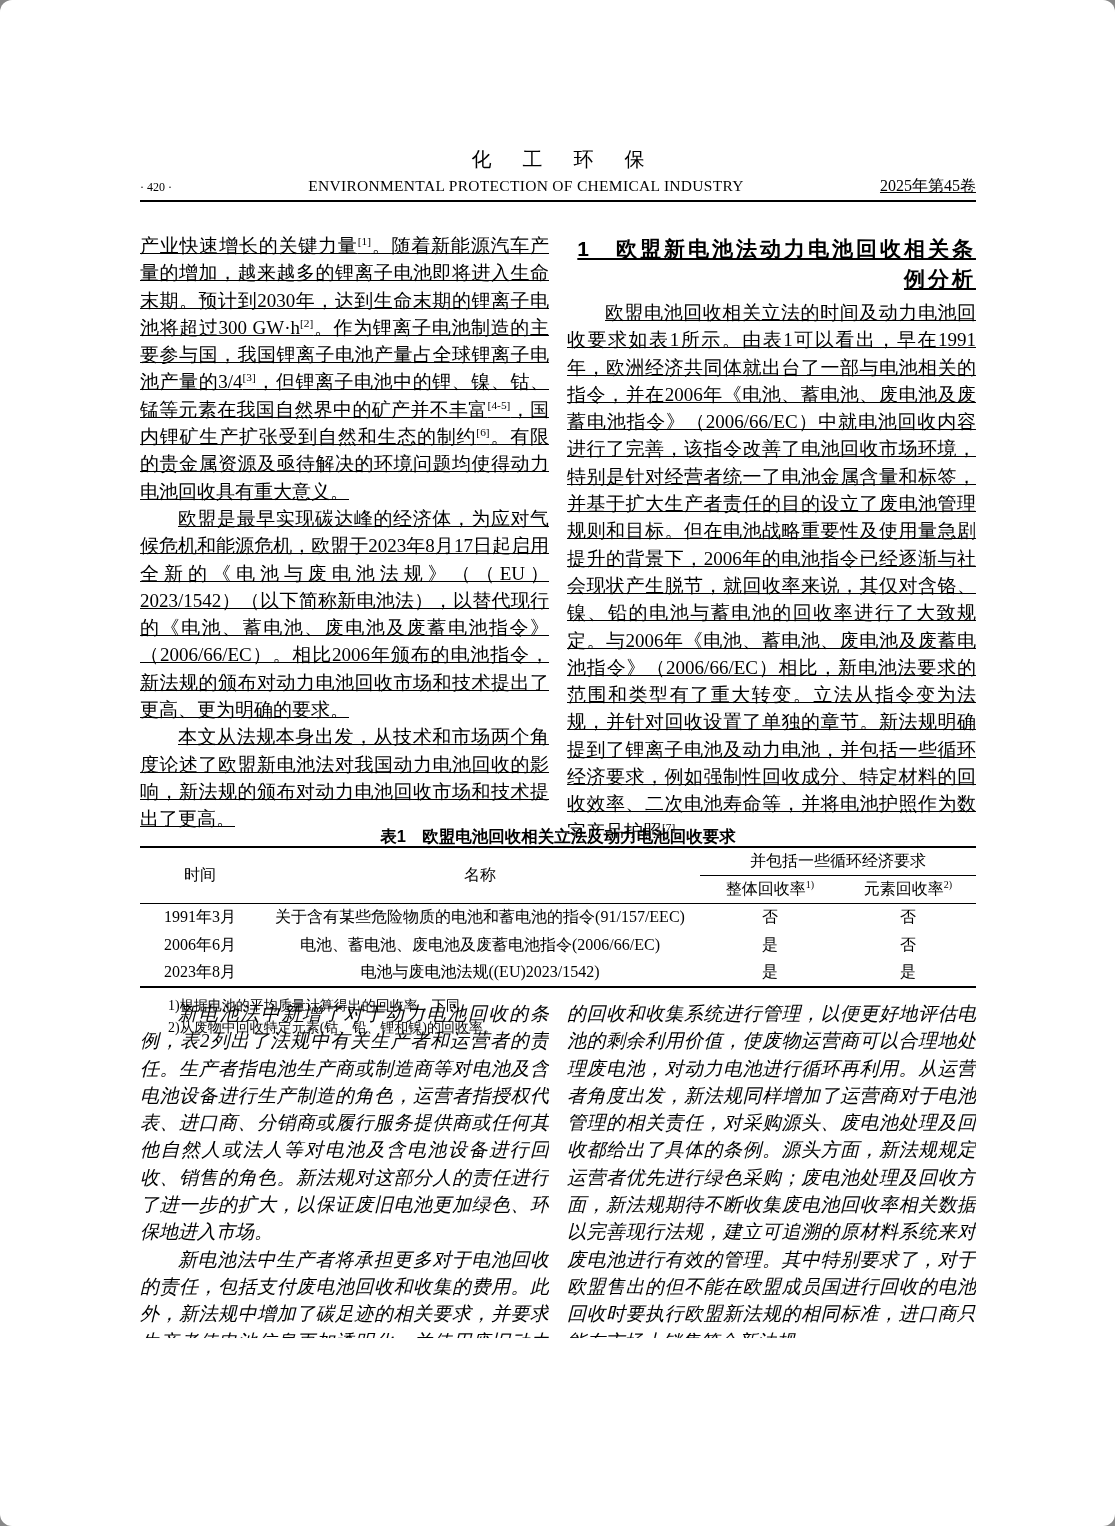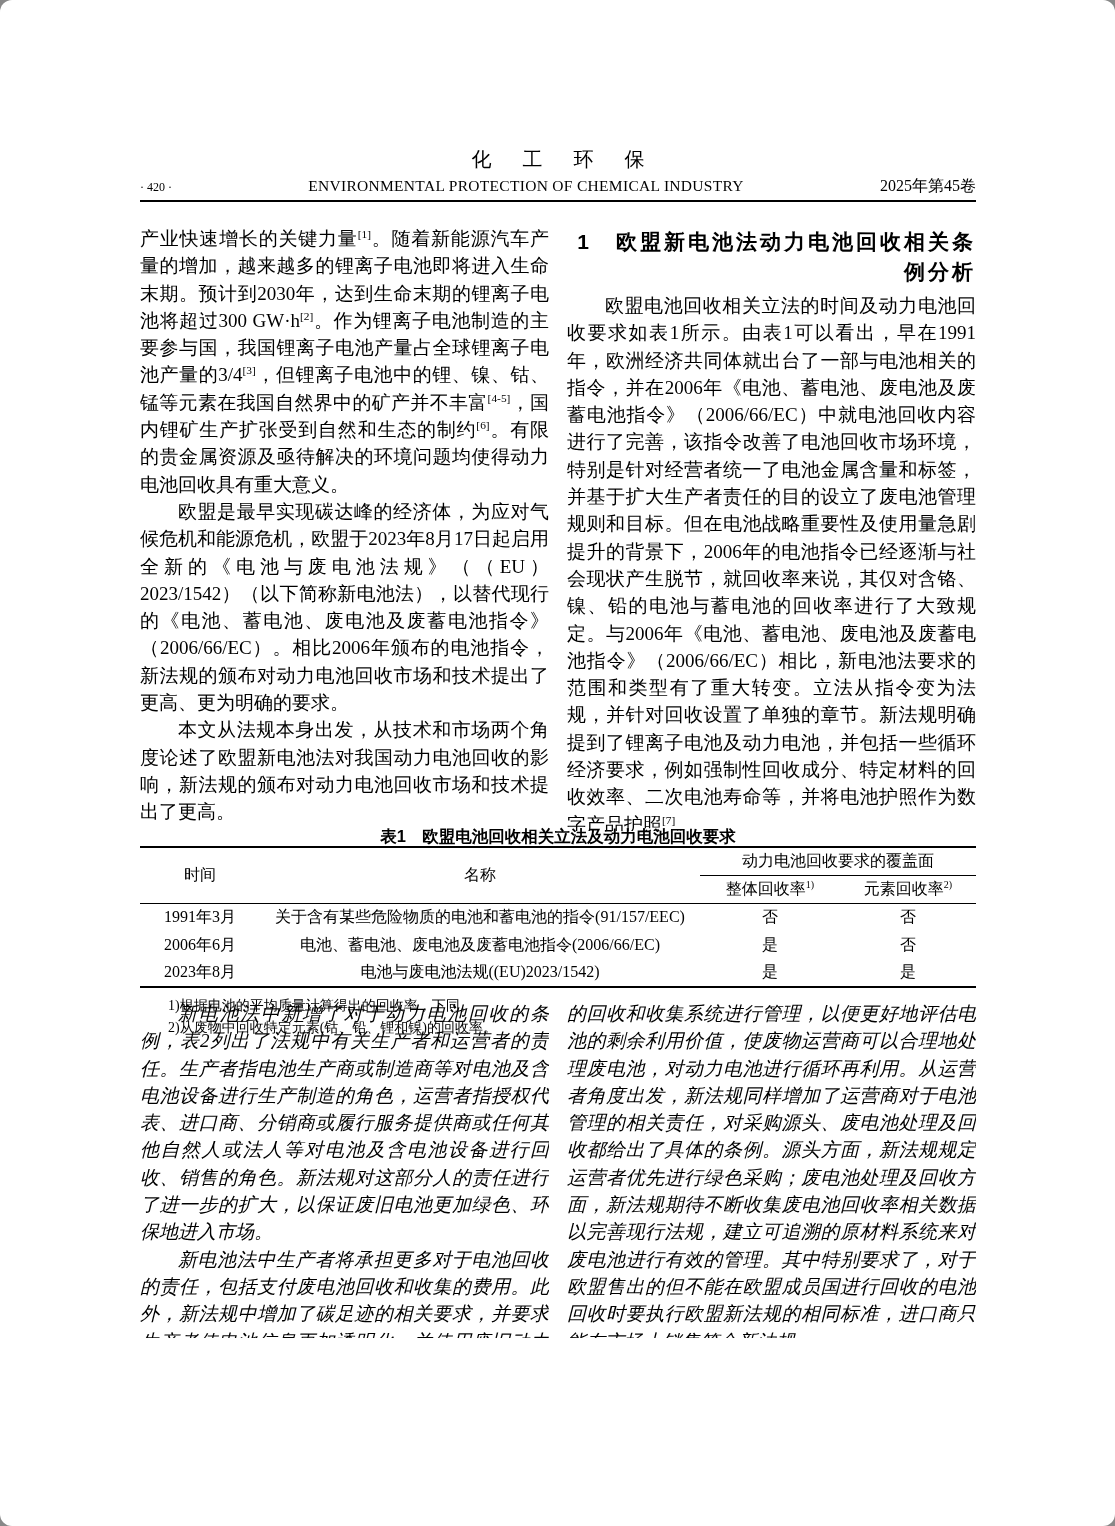--- a/index.html
+++ b/index.html
@@ -15,28 +15,28 @@
     position:absolute; left:140px; top:146px; width:836px;
     text-align:center; font-size:20px; letter-spacing:31px; padding-left:31px;
     box-sizing:border-box; white-space:nowrap;
   }
   .hdr-row {
     position:absolute; left:140px; top:176px; width:836px;
     display:flex; justify-content:space-between; align-items:baseline;
   }
   .hdr-pagenum { font-size:12px; }
   .hdr-en { font-size:15.5px; letter-spacing:0.3px; }
-  .hdr-vol { font-size:16px; }
+  .hdr-vol { font-size:16px;text-decoration:underline; }
   .hdr-rule {
     position:absolute; left:140px; top:200px; width:836px;
     border-top:2px solid #000; height:0;
   }
   
   .twocol { position:absolute; left:140px; width:836px; display:flex; gap:18px; }
-  .sec-top { top:225px; }
+  .sec-top { top:232px;text-decoration:underline; }
   .sec-bottom { top:1000px;font-style:italic; }
   .col {
     width:409px; overflow:hidden;
     font-size:19px; line-height:27.3px; text-align:justify;
   }
   .sec-top .col { height:606px; }
   .sec-bottom .col { height:338px; }
   .col p { margin:0; text-indent:2em; }
   .col p.noindent { text-indent:0; }
   sup { font-size:0.6em; vertical-align:super; line-height:0; }
@@ -100,21 +100,21 @@
       <colgroup>
         <col style="width:120px">
           <col style="width:440px">
           <col style="width:140px">
           <col style="width:136px">
       </colgroup>
       <thead>
         <tr>
           <th rowspan="2">时间</th>
           <th rowspan="2">名称</th>
-          <th colspan="2" class="span-head">动力电池回收要求的覆盖面</th>
+          <th colspan="2" class="span-head">并包括一些循环经济要求</th>
         </tr>
         <tr class="sub">
           <th><span>整体回收率</span><sup>1)</sup></th>
           <th><span>元素回收率</span><sup>2)</sup></th>
         </tr>
       </thead>
       <tbody>
         <tr>
           <td>1991年3月</td>
           <td class="name-cell">关于含有某些危险物质的电池和蓄电池的指令(91/157/EEC)</td>

